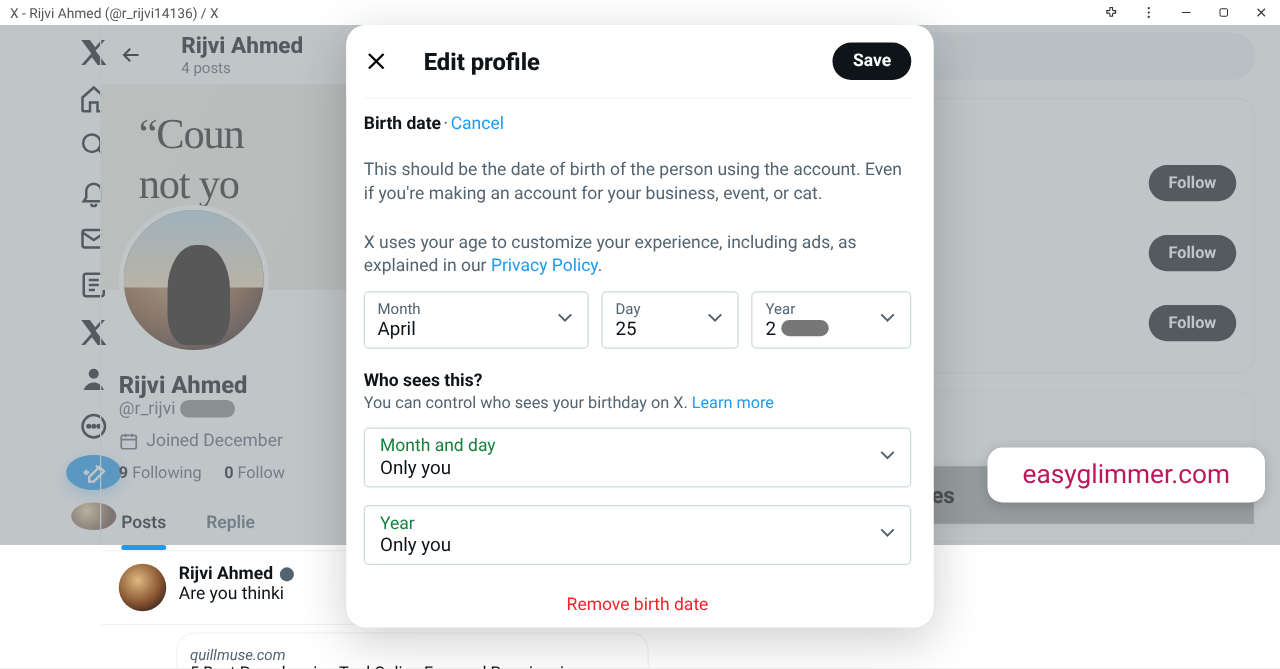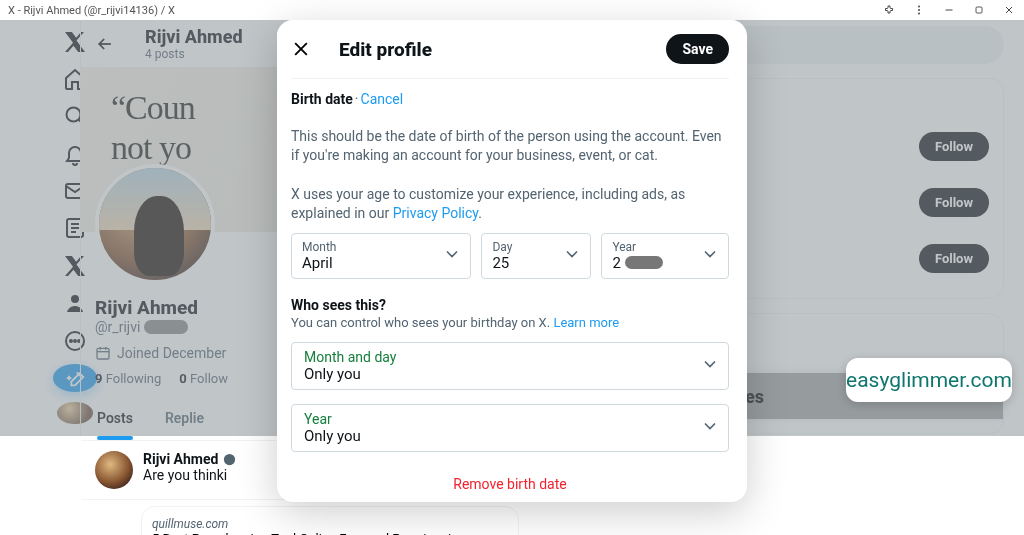--- a/index.html
+++ b/index.html
@@ -117,21 +117,21 @@
     
     .who-head{font-size:14px;font-weight:700;color:#0f1419;margin-bottom:2px;}
     .who-desc{font-size:13px;color:#536471;margin-bottom:12px;}
     
     .wide-sel{border:1px solid #cfd9de;border-radius:4px;padding:6px 12px;position:relative;margin-bottom:14px;}
     .wide-sel .lab{font-size:14px;color:#15803d;}
     .wide-sel .val{font-size:15px;color:#0f1419;}
     
     .modal-remove{text-align:center;color:#f4212e;font-size:14px;padding:10px 0 6px;}
     
-    .watermark{position:absolute;right:12px;bottom:34px;background:#fff;border-radius:12px;padding:10px 0;font-size:21px;color:#0f766e;font-weight:400;box-shadow:0 2px 10px rgba(0,0,0,.18);z-index:50;}
+    .watermark{position:absolute;right:12px;bottom:34px;background:#fff;border-radius:12px;padding:10px 28px;font-size:21px;color:#be185d;font-weight:400;box-shadow:0 2px 10px rgba(0,0,0,.18);z-index:50;}
 
     .verified{width:15px;height:15px;}
     .yellow-badge{color:#ffb300;}
     .blue-badge{color:#1d9bf0;}
   </style>
 </head>
 <body>
 
 <div class="titlebar">
   <span>X - Rijvi Ahmed (@r_rijvi14136) / X</span>

